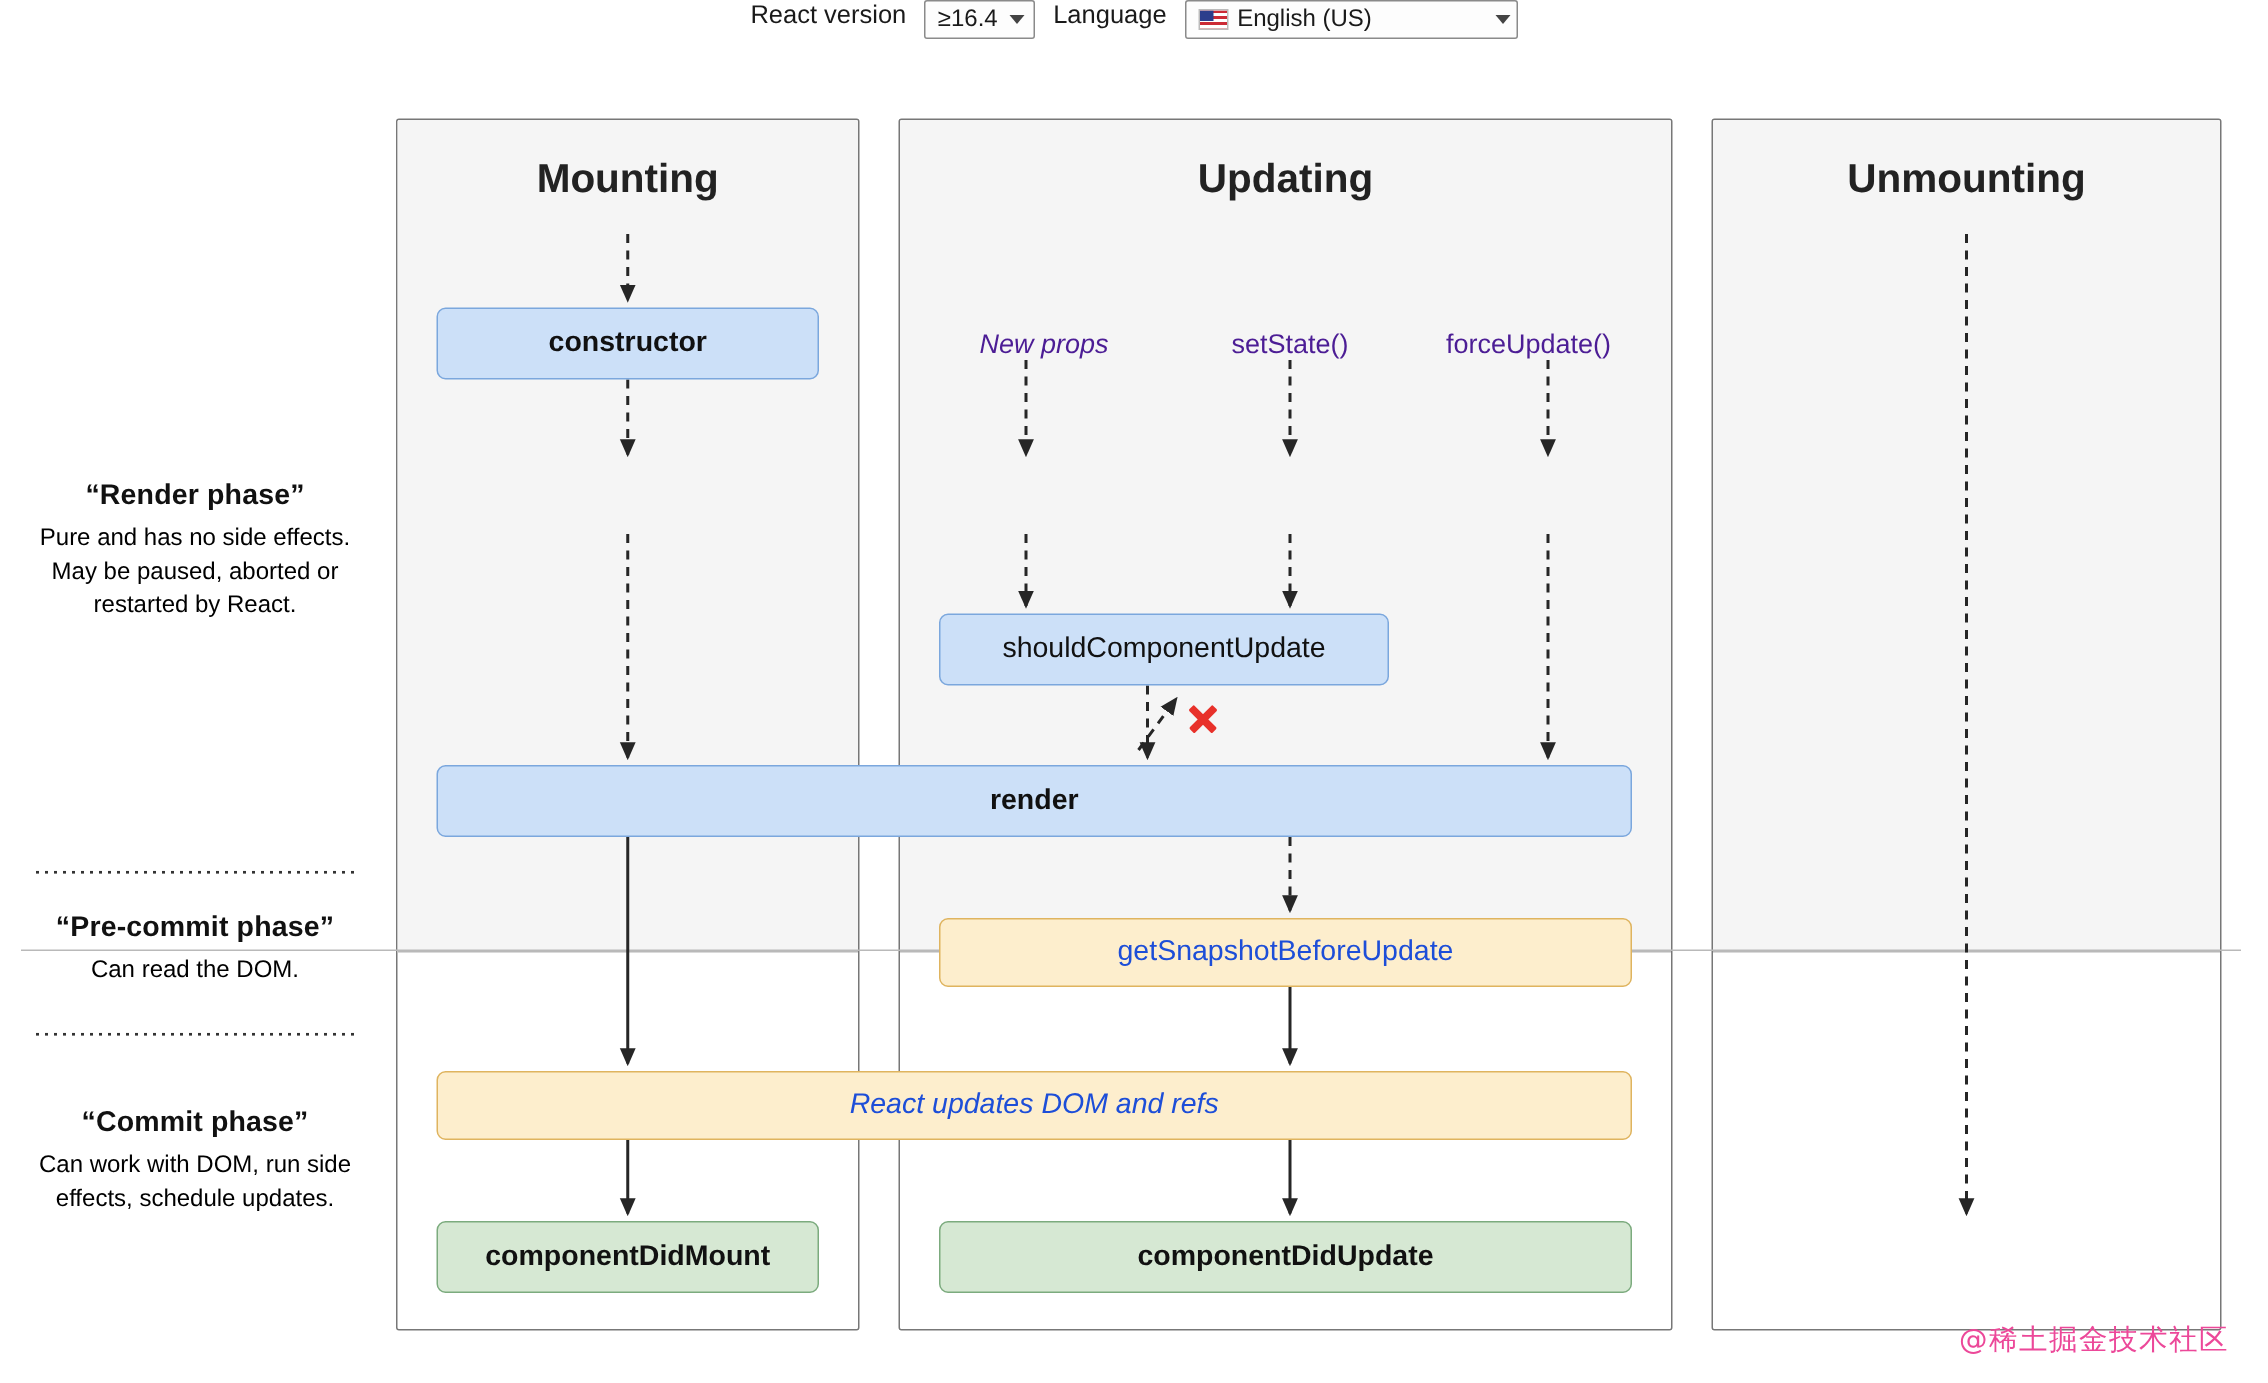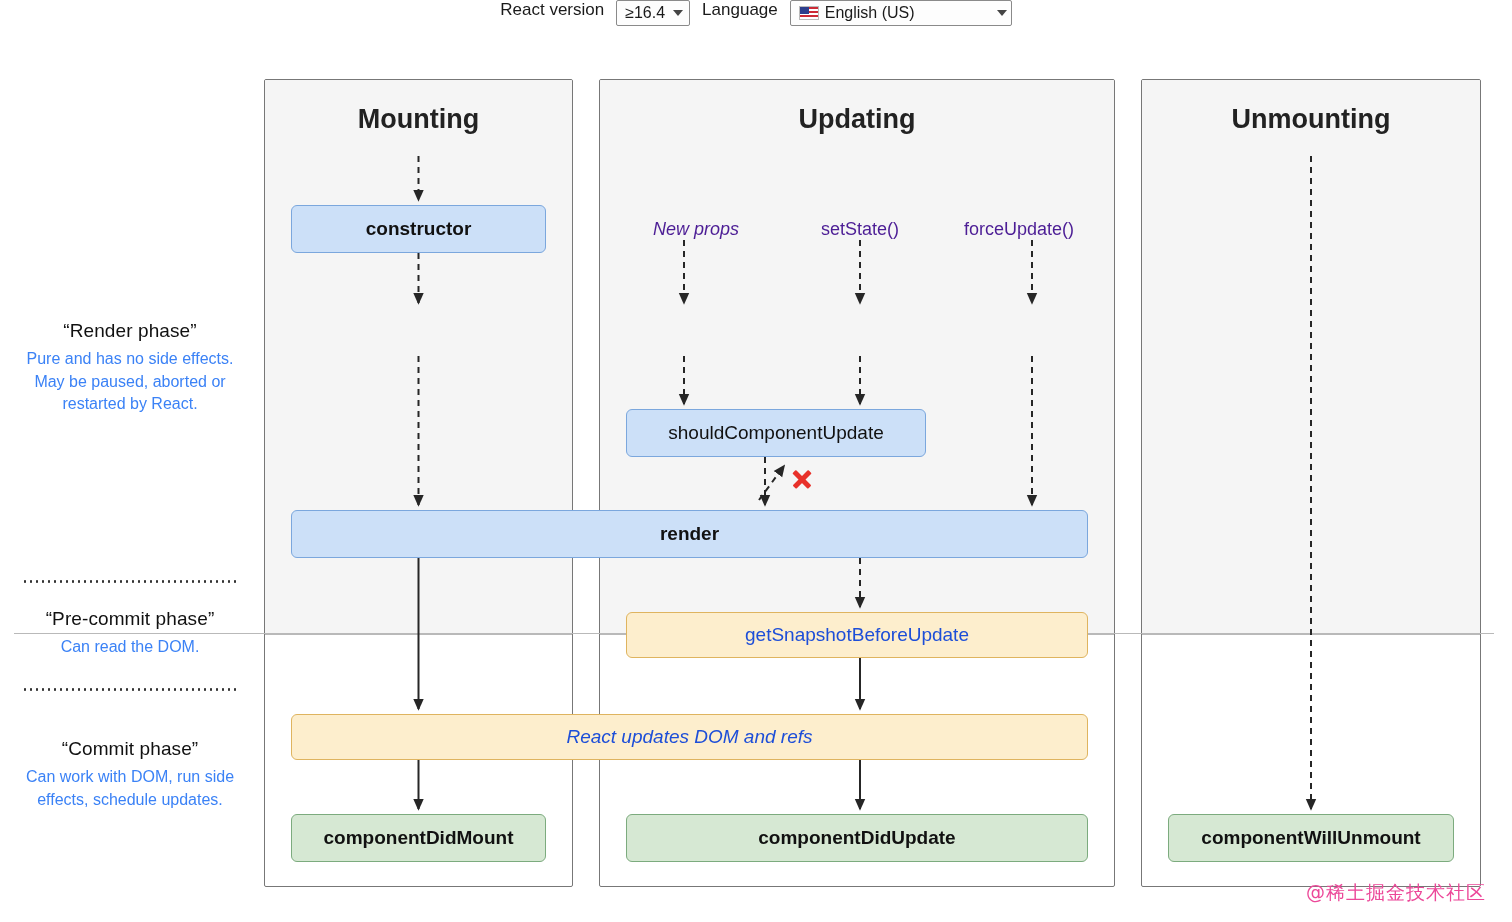--- a/index.html
+++ b/index.html
@@ -41,24 +41,24 @@
     position: absolute; inset: 0;
     background: repeating-linear-gradient(to bottom, #cc2b36 0 2px, #ffffff 2px 4px);
   }
   .flag .canton {
     position: absolute; left: 0; top: 0; width: 9px; height: 7px; background: #2c3e8c;
   }
 
   
   .legend { position: absolute; left: 0; width: 260px; text-align: center; }
   .legend .title {
-    font-size: 19px; font-weight: 400; color: #111; letter-spacing: .1px;
+    font-size: 19px; font-weight: 700; color: #111; letter-spacing: .1px;
   }
   .legend .desc {
-    font-size: 16px; color: #3b82f6; line-height: 1.42; margin-top: 6px;
+    font-size: 16px; color: #000000; line-height: 1.42; margin-top: 6px;
     padding: 0 24px;
   }
   #legend-render { top: 320px; }
   #legend-precommit { top: 608px; }
   #legend-commit { top: 738px; }
 
   .dotline {
     position: absolute; left: 22px; width: 214px; height: 3px;
     background-image: radial-gradient(circle, #333 1.1px, rgba(0,0,0,0) 1.2px);
     background-size: 6px 3px; background-repeat: repeat-x;
@@ -257,17 +257,16 @@
   <div class="lbox blue bold" id="box-render">render</div>
 
   <div class="lbox yellow" id="box-snapshot">getSnapshotBeforeUpdate</div>
 
   <div class="lbox yellow ital" id="box-domrefs">React updates DOM and refs</div>
 
   <div class="lbox green bold" id="box-cdm">componentDidMount</div>
 
   <div class="lbox green bold" id="box-cdu">componentDidUpdate</div>
 
-  <div class="lbox green bold" id="box-cwu">componentWillUnmount</div>
 
   <div id="watermark">@稀土掘金技术社区</div>
 
 </div>
 
 </body></html>

